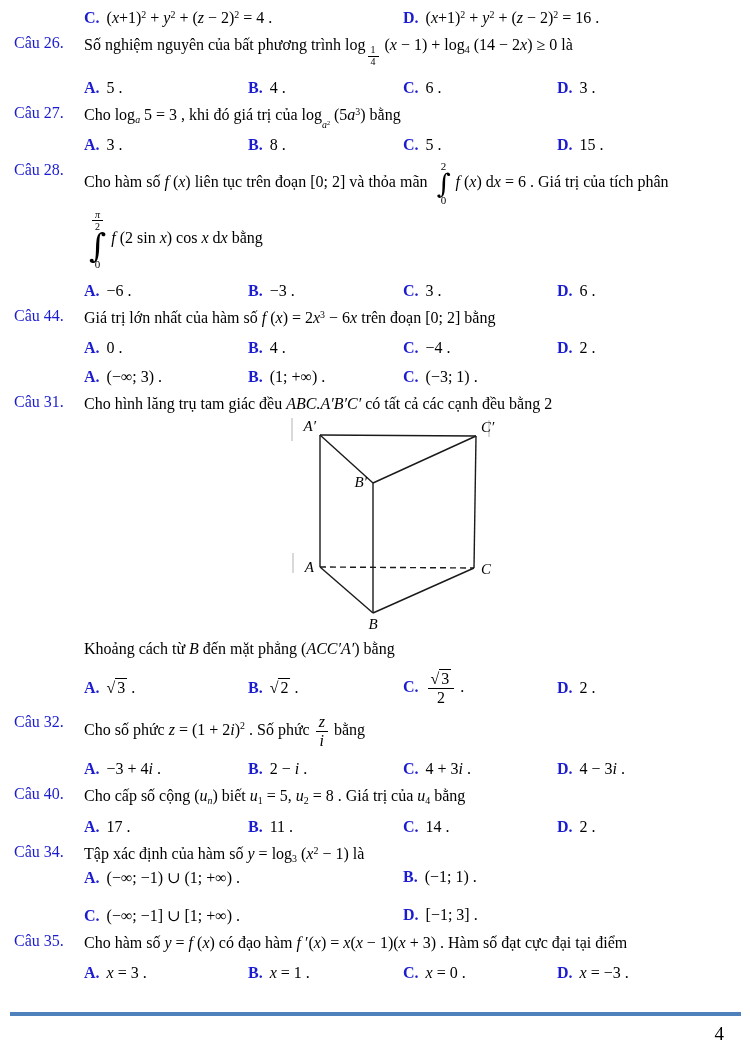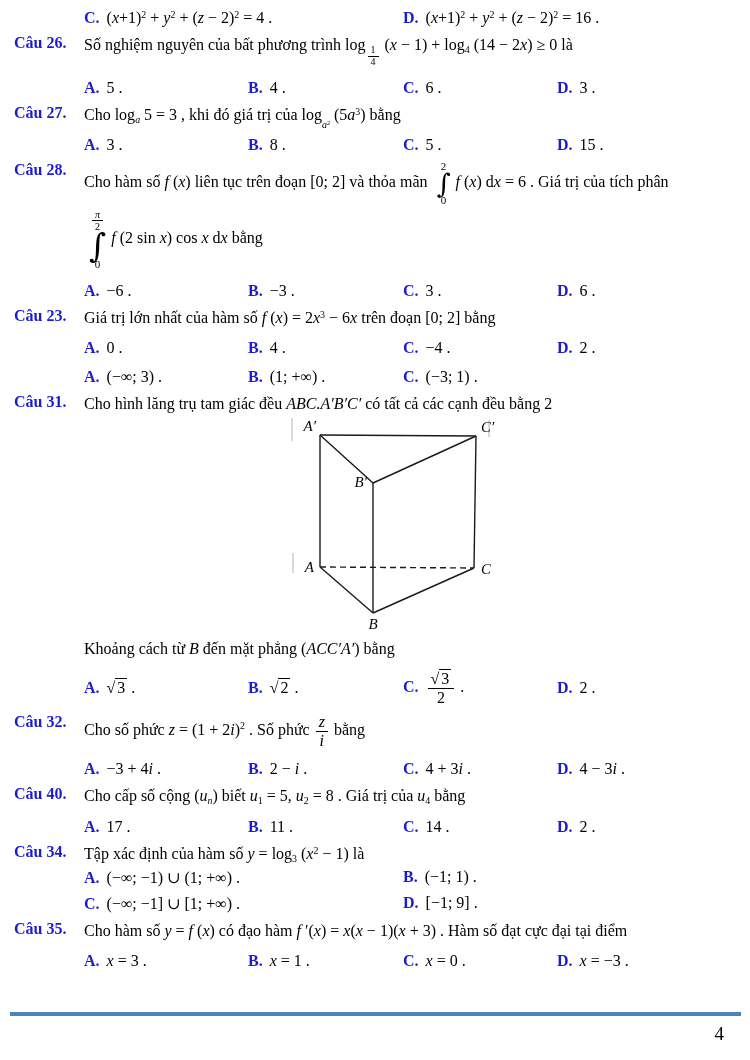--- a/index.html
+++ b/index.html
@@ -6,26 +6,26 @@
   html,body{margin:0;padding:0;}
   body{
     width:750px;height:1060px;position:relative;overflow:hidden;
     background:#ffffff;color:#000;
     font-family:"Liberation Serif","DejaVu Serif",serif;
     font-size:16px;
   }
   #content{position:absolute;left:14px;top:5px;width:730px;}
   .question{margin-top:7px;}
   .qhead{display:flex;align-items:flex-start;}
-  .qlabel{flex:0 0 70px;font-weight:bold;color:var(--accent);white-space:nowrap;}
+  .qlabel{flex:0 0 70px;font-weight:normal;color:var(--accent);white-space:nowrap;}
   .qstem{flex:1;line-height:1.32;}
   .stem2{margin-left:70px;margin-top:3px;line-height:1.32;}
   .options{display:grid;margin-left:70px;margin-top:4px;margin-bottom:2px;align-items:center;}
   .options.cols4{grid-template-columns:164px 155px 154px 1fr;margin-top:11px;}
-  .options.cols2{grid-template-columns:319px 1fr;row-gap:7px;}
+  .options.cols2{grid-template-columns:319px 1fr;row-gap:19px;}
   .opt{white-space:nowrap;}
   .olet{font-weight:bold;color:var(--accent);margin-right:7px;}
   
   .mi{font-style:italic;}
   .msup{font-size:0.62em;vertical-align:0.55em;line-height:0;}
   .msub{font-size:0.62em;vertical-align:-0.3em;line-height:0;}
   .msub.deep{vertical-align:-0.85em;}
   .mfrac{display:inline-block;vertical-align:middle;text-align:center;line-height:1.1;margin:0 2px;}
   .mfrac .fn{display:block;border-bottom:1px solid #000;padding:0 3px;}
   .mfrac .fd{display:block;padding:0 3px;}
@@ -91,21 +91,21 @@
           </span><span class="mi">f</span> (2 sin <span class="mi">x</span>) cos <span class="mi">x</span> d<span class="mi">x</span>  bằng</div>
         <div class="options cols4">
           <span class="opt"><span class="olet">A.</span><span class="omath">−6 .</span></span>
           <span class="opt"><span class="olet">B.</span><span class="omath">−3 .</span></span>
           <span class="opt"><span class="olet">C.</span><span class="omath">3 .</span></span>
           <span class="opt"><span class="olet">D.</span><span class="omath">6 .</span></span>
         </div>
       </div>
       <div class="question">
         <div class="qhead">
-          <span class="qlabel">Câu 23.</span>
+          <span class="qlabel">Câu 44.</span>
           <span class="qstem">Giá trị lớn nhất của hàm số  <span class="mi">f</span> (<span class="mi">x</span>) = 2<span class="mi">x</span><span class="msup">3</span> − 6<span class="mi">x</span>  trên đoạn  [0; 2]  bằng</span>
         </div>
         <div class="options cols4">
           <span class="opt"><span class="olet">A.</span><span class="omath">0 .</span></span>
           <span class="opt"><span class="olet">B.</span><span class="omath">4 .</span></span>
           <span class="opt"><span class="olet">C.</span><span class="omath">−4 .</span></span>
           <span class="opt"><span class="olet">D.</span><span class="omath">2 .</span></span>
         </div>
       </div>
       <div class="question">
@@ -176,21 +176,21 @@
       </div>
       <div class="question">
         <div class="qhead">
           <span class="qlabel">Câu 34.</span>
           <span class="qstem">Tập xác định của hàm số  <span class="mi">y</span> = log<span class="msub">3</span> (<span class="mi">x</span><span class="msup">2</span> − 1)  là</span>
         </div>
         <div class="options cols2">
           <span class="opt"><span class="olet">A.</span><span class="omath">(−∞; −1) ∪ (1; +∞) .</span></span>
           <span class="opt"><span class="olet">B.</span><span class="omath">(−1; 1) .</span></span>
           <span class="opt"><span class="olet">C.</span><span class="omath">(−∞; −1] ∪ [1; +∞) .</span></span>
-          <span class="opt"><span class="olet">D.</span><span class="omath">[−1; 9] .</span></span>
+          <span class="opt"><span class="olet">D.</span><span class="omath">[−1; 3] .</span></span>
         </div>
       </div>
       <div class="question">
         <div class="qhead">
           <span class="qlabel">Câu 35.</span>
           <span class="qstem">Cho hàm số  <span class="mi">y</span> = <span class="mi">f</span> (<span class="mi">x</span>)  có đạo hàm  <span class="mi">f</span> ′(<span class="mi">x</span>) = <span class="mi">x</span>(<span class="mi">x</span> − 1)(<span class="mi">x</span> + 3) . Hàm số đạt cực đại tại điểm</span>
         </div>
         <div class="options cols4">
           <span class="opt"><span class="olet">A.</span><span class="omath"><span class="mi">x</span> = 3 .</span></span>
           <span class="opt"><span class="olet">B.</span><span class="omath"><span class="mi">x</span> = 1 .</span></span>

